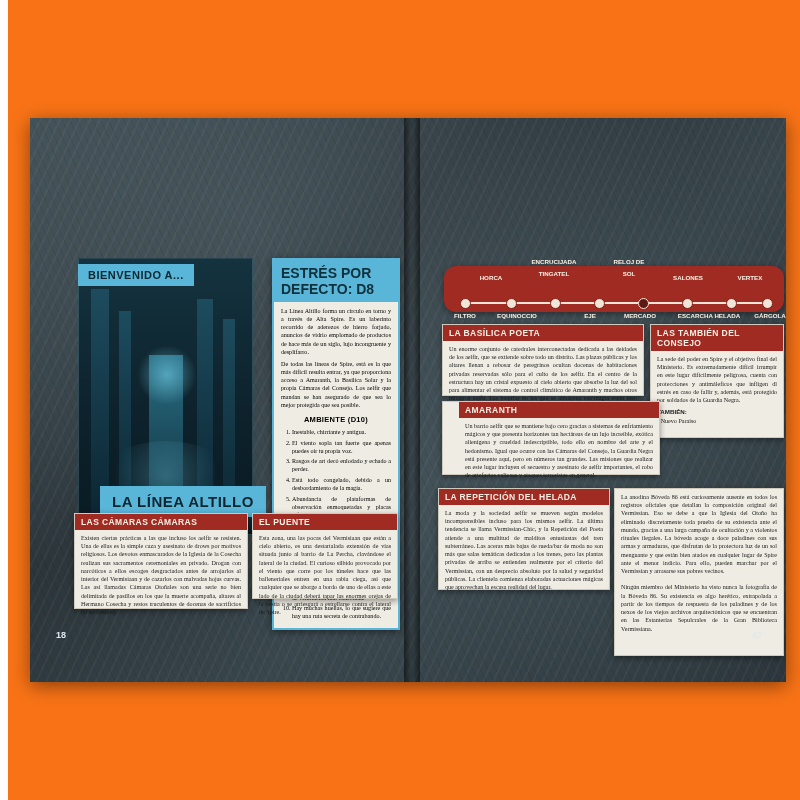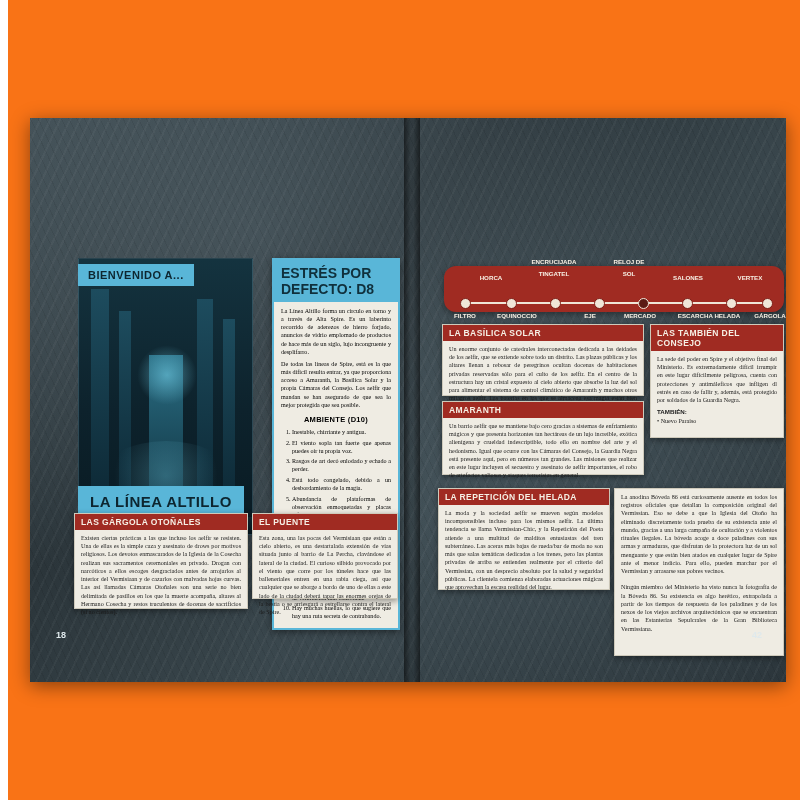--- a/index.html
+++ b/index.html
@@ -25,21 +25,21 @@
   .art{position:absolute;left:48px;top:140px;width:173px;height:275px;
      background:linear-gradient(180deg,#14333f 0%, #0d222c 55%, #091a22 100%);
      border:1px solid rgba(140,190,210,.25);overflow:hidden;}
   .art .pillar{position:absolute;background:linear-gradient(180deg,#1d4c5e,#0b2430);}
   .art .glow{position:absolute;border-radius:50%;
      background:radial-gradient(circle, rgba(120,215,240,.55), rgba(30,90,120,0) 70%);}
 
   .ribbon{position:absolute;background:#59b6d8;color:#0d2630;
      font-family:"Liberation Sans",sans-serif;font-weight:bold;letter-spacing:.5px;}
   .ribbon.small{font-size:11px;padding:5px 10px;}
-  .ribbon.big{font-size:15px;padding:7px 12px;}
+  .ribbon.big{font-size:15px;padding:7px 12px;margin-left:22px;}
 
   
   .card{position:absolute;background:#efece3;color:#1b1b1b;
         border:1px solid #cfcabb;box-shadow:0 2px 6px rgba(0,0,0,.4);}
   .card .hd{background:#a02b22;color:#f6efe4;font-family:"Liberation Sans",sans-serif;
         font-weight:bold;font-size:8.5px;letter-spacing:.4px;padding:3px 6px;}
   .card .bd{padding:4px 6px 5px 6px;font-size:6.1px;line-height:1.35;text-align:justify;}
   .card .bd p{margin:0 0 3px 0;}
   .card .bd p:last-child{margin-bottom:0;}
 
@@ -107,21 +107,21 @@
           <li>Bandadas de colibríes mensajeros que han escapado, la mayoría de ellos muertos.</li>
           <li>Ventanas de vidrieras emplomadas que se abren a un cielo falso.</li>
           <li>Expuesta y barrida por el viento, colgada del lateral de la ciudad.</li>
           <li>Un calor abrasador debido a una rejilla de ventilación mal conectada.</li>
           <li>Hay muchas huellas, lo que sugiere que hay una ruta secreta de contrabando.</li>
         </ol>
       </div>
     </div>
 
     <div class="card" style="left:44px;top:395px;width:172px;height:94px;">
-      <div class="hd">LAS GÁRGOLA OTOÑALES</div>
+      <div class="hd">LAS CÁMARAS CÁMARAS</div>
       <div class="bd">
           <p>Existen ciertas prácticas a las que incluso los aelfir se resisten. Una de ellas es la simple caza y asesinato de drows por motivos religiosos. Los devotos enmascarados de la Iglesia de la Cosecha realizan sus sacramentos ceremoniales en privado. Drogan con narcóticos a ellos escoges desgraciados antes de arrojarlos al interior del Vermisiaan y de cazarlos con malvadas hojas curvas. Las así llamadas Cámaras Otoñales son una serie no bien delimitada de pasillos en los que la muerte acompaña, altares al Hermano Cosecha y restos truculentos de docenas de sacrificios (si no cientos).</p>
         </div>
     </div>
 
     <div class="card" style="left:222px;top:395px;width:144px;height:84px;">
       <div class="hd">EL PUENTE</div>
       <div class="bd">
           <p>Esta zona, una las pocas del Vermisiaan que están a cielo abierto, es una destartalada extensión de vías situada junto al barrio de La Percha, clavándose el lateral de la ciudad. El curioso silbido provocado por el viento que corre por los túneles hace que las balleneriales entren en una rabia ciega, así que cualquier que se aborge a bordo de uno de ellas a este lado de la ciudad deberá tapar las enormes orejas de la bestia o se arriesgará a estrellarse contra el lateral de Spire.</p>
         </div>
@@ -155,36 +155,36 @@
 
       <div class="dlabel" style="left:-2px;top:54px;width:46px;">FILTRO</div>
       <div class="dlabel" style="left:40px;top:54px;width:66px;">EQUINOCCIO</div>
       <div class="dlabel" style="left:126px;top:54px;width:40px;">EJE</div>
       <div class="dlabel" style="left:166px;top:54px;width:60px;">MERCADO</div>
       <div class="dlabel" style="left:222px;top:54px;width:86px;">ESCARCHA HELADA</div>
       <div class="dlabel" style="left:300px;top:54px;width:52px;">GÁRGOLA</div>
     </div>
 
     <div class="card" style="left:412px;top:206px;width:200px;height:70px;">
-      <div class="hd">LA BASÍLICA SOLAR</div>
+      <div class="hd">LA BASÍLICA POETA</div>
       <div class="bd">
           <p>Un enorme conjunto de catedrales interconectadas dedicada a las deidades de los aelfir, que se extiende sobre todo un distrito. Las plazas públicas y los altares llenan a rebosar de peregrinos ocultan docenas de habitaciones privadas reservadas sólo para el culto de los aelfir. En el centro de la estructura hay un cristal expuesto al cielo abierto que absorbe la luz del sol para alimentar el sistema de control climático de Amaranth y muchos otros milagros aelfir. Las baterías en las que se almacena esa magia están bien protegidas, pero serían tremendamente útiles para el Ministerio.</p>
         </div>
     </div>
 
     <div class="card" style="left:620px;top:206px;width:132px;height:112px;">
       <div class="hd">LAS TAMBIÉN DEL CONSEJO</div>
       <div class="bd">
         <p>La sede del poder en Spire y el objetivo final del Ministerio. Es extremadamente difícil irrumpir en este lugar difícilmente peligrosa, cuenta con protecciones y antimáleficos que infligen dl estrés en caso de fallir y, además, está protegido por soldados de la Guardia Negra.</p>
         <div class="tambien">TAMBIÉN:</div>
         <div class="bullet">• <span>Nuevo Paraíso</span></div>
       </div>
     </div>
 
-    <div class="card" style="left:412px;top:283px;width:200px;height:72px;">
+    <div class="card" style="left:412px;top:283px;width:200px;height:72px;padding-left:16px;">
       <div class="hd">AMARANTH</div>
       <div class="bd">
           <p>Un barrio aelfir que se mantiene bajo cero gracias a sistemas de enfriamiento mágicos y que presenta horizontes tan hectáreas de un lujo increíble, exótica alienígena y crueldad indescriptible, todo ello en nombre del arte y el hedonismo. Igual que ocurre con las Cámaras del Consejo, la Guardia Negra está presente aquí, pero en números tan grandes. Las misiones que realizar en este lugar incluyen el secuestro y asesinato de aelfir importantes, el robo de artefactos valiosos y ataques terroristas en general.</p>
         </div>
     </div>
 
     <div class="card" style="left:408px;top:370px;width:170px;height:100px;">
       <div class="hd">LA REPETICIÓN DEL HELADA</div>
       <div class="bd">
           <p>La moda y la sociedad aelfir se mueven según modelos incomprensibles incluso para los mismos aelfir. La última tendencia se llama Vermissian-Chic, y la Repetición del Poeta atiende a una multitud de malditos entusiastas del tren subterráneo. Las aceras más bajas de rueda/bar de moda no son más que salas temáticas dedicadas a los trenes, pero las plantas privadas de arriba se entienden realmente por el criterio del Vermissian, con un desprecio absoluto por la salud y seguridad públicas. La clientela comienza elaboradas actuaciones mágicas que aprovechan la escasa realidad del lugar.</p>

